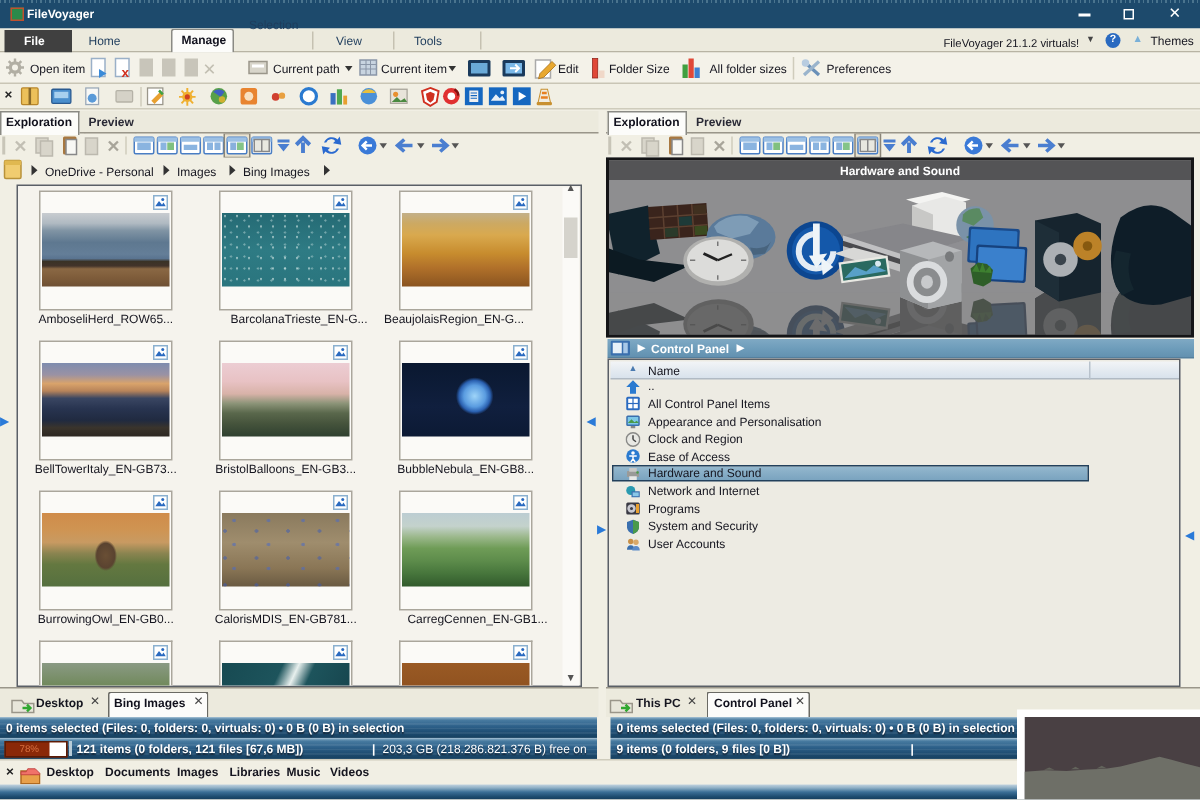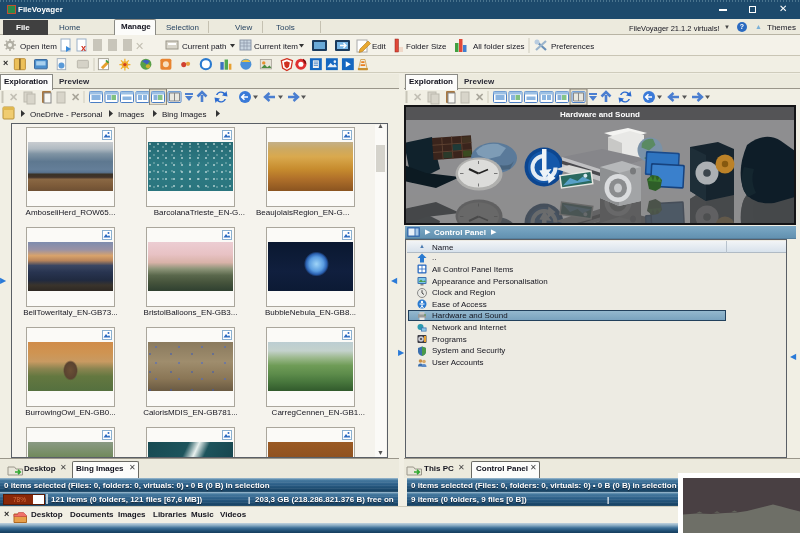--- a/index.html
+++ b/index.html
@@ -16,22 +16,22 @@
 <div class="ab" style="left:719px;top:9px;width:8px;height:1.5px;background:#fff"></div>
 <div class="ab" style="left:749px;top:6px;width:7px;height:7px;border:1.5px solid #fff"></div>
 <div class="ab txt" style="left:779px;top:3px;color:#fff;font-size:10px">✕</div>
 
 <div class="ab" style="left:0;top:19px;width:800px;height:16px;background:#eceadd;border-bottom:1px solid #b8b4a4"></div>
 <div class="ab" style="left:3px;top:20px;width:45px;height:15px;background:#404040"></div>
 <div class="ab txt" style="left:16px;top:23px;color:#fff;font-size:8px;font-weight:bold">File</div>
 <div class="ab txt" style="left:59px;top:23px;color:#1e3c5c;font-size:8px">Home</div>
 <div class="ab" style="left:114px;top:19px;width:42px;height:16px;background:#fcfcfa;border:1px solid #8a8a84;border-bottom:none;border-radius:2px 2px 0 0"></div>
 <div class="ab txt" style="left:121px;top:22px;color:#10101c;font-size:8px;font-weight:bold">Manage</div>
-<div class="ab txt" style="left:166px;top:23px;color:#1e3c5c;font-size:8px">Selection</div>
-<div class="ab txt" style="left:235px;top:23px;color:#1e3c5c;font-size:8px">View</div>
+<div class="ab txt" style="left:166px;top:12px;color:#1e3c5c;font-size:8px">Selection</div>
+<div class="ab txt" style="left:224px;top:23px;color:#1e3c5c;font-size:8px">View</div>
 <div class="ab txt" style="left:276px;top:23px;color:#1e3c5c;font-size:8px">Tools</div>
 <div class="ab" style="left:208px;top:21px;width:1px;height:12px;background:#c5c1b1"></div>
 <div class="ab" style="left:262px;top:21px;width:1px;height:12px;background:#c5c1b1"></div>
 <div class="ab" style="left:320px;top:21px;width:1px;height:12px;background:#c5c1b1"></div>
 <div class="ab txt" style="left:629px;top:23.5px;color:#15151f;font-size:7.5px">FileVoyager 21.1.2 virtuals!</div>
 <div class="ab txt" style="left:724px;top:24px;color:#444;font-size:6px">▼</div>
 <div class="ab" style="left:737px;top:22px;width:10px;height:10px;border-radius:50%;background:#2a6ac0;color:#fff;font-size:7px;text-align:center;line-height:10px;font-weight:bold">?</div>
 <div class="ab txt" style="left:755px;top:23px;color:#7ab0d8;font-size:7px">▲</div>
 <div class="ab txt" style="left:767px;top:23px;color:#15151f;font-size:8px">Themes</div>
 
@@ -724,21 +724,21 @@
 
 <div class="ab" style="left:0;top:478px;width:398px;height:14px;background:repeating-linear-gradient(0deg,rgba(255,255,255,.07) 0 1px,rgba(0,0,0,0) 1px 3px),linear-gradient(180deg,#a9c4d6 0%,#4a7da2 12%,#2d6089 45%,#1c4a6e 78%,#16405f 100%)"></div>
 <div class="ab txt" style="left:4px;top:481px;font-size:8px;font-weight:bold;color:#fff;text-shadow:0 1px 1px #123">0 items selected (Files: 0, folders: 0, virtuals: 0) • 0 B (0 B) in selection</div>
 <div class="ab" style="left:0;top:492px;width:398px;height:14px;background:repeating-linear-gradient(0deg,rgba(255,255,255,.07) 0 1px,rgba(0,0,0,0) 1px 3px),linear-gradient(180deg,#a9c4d6 0%,#4a7da2 12%,#2d6089 45%,#1c4a6e 78%,#16405f 100%)"></div>
 <div class="ab" style="left:3px;top:493.5px;width:42px;height:11px;background:#8a2808;border:1px solid #5a1a05"></div>
 <div class="ab txt" style="left:13px;top:495.5px;font-size:6.5px;color:#d87040">78%</div>
 <div class="ab" style="left:33px;top:494.5px;width:11px;height:9px;background:#fff"></div>
 <div class="ab" style="left:46px;top:494px;width:1.5px;height:10px;background:#b8ccd8"></div>
 <div class="ab txt" style="left:51px;top:495px;font-size:8px;font-weight:bold;color:#fff;text-shadow:0 1px 1px #123">121 items (0 folders, 121 files [67,6 MB])</div>
 <div class="ab txt" style="left:248px;top:495px;font-size:8px;font-weight:bold;color:#fff">|</div>
-<div class="ab txt" style="left:255px;top:495px;font-size:8px;font-weight:bold;color:#fff;text-shadow:0 1px 1px #123;width:143px;overflow:hidden">203,3 GB (218.286.821.376 B) free on</div>
+<div class="ab txt" style="left:255px;top:495px;font-size:8px;font-weight:normal;color:#fff;text-shadow:0 1px 1px #123;width:143px;overflow:hidden">203,3 GB (218.286.821.376 B) free on</div>
 <div class="ab" style="left:407px;top:478px;width:389px;height:14px;background:repeating-linear-gradient(0deg,rgba(255,255,255,.07) 0 1px,rgba(0,0,0,0) 1px 3px),linear-gradient(180deg,#a9c4d6 0%,#4a7da2 12%,#2d6089 45%,#1c4a6e 78%,#16405f 100%)"></div>
 <div class="ab txt" style="left:411px;top:481px;font-size:8px;font-weight:bold;color:#fff;text-shadow:0 1px 1px #123">0 items selected (Files: 0, folders: 0, virtuals: 0) • 0 B (0 B) in selection</div>
 <div class="ab" style="left:407px;top:492px;width:389px;height:14px;background:repeating-linear-gradient(0deg,rgba(255,255,255,.07) 0 1px,rgba(0,0,0,0) 1px 3px),linear-gradient(180deg,#a9c4d6 0%,#4a7da2 12%,#2d6089 45%,#1c4a6e 78%,#16405f 100%)"></div>
 <div class="ab txt" style="left:411px;top:495px;font-size:8px;font-weight:bold;color:#fff;text-shadow:0 1px 1px #123">9 items (0 folders, 9 files [0 B])</div>
 <div class="ab txt" style="left:607px;top:495px;font-size:8px;font-weight:bold;color:#fff">|</div>
 
 <div class="ab" style="left:0;top:506px;width:800px;height:17px;background:#f1efe4;border-top:1px solid #cfccbc"></div>
 <div class="ab txt" style="left:4px;top:509px;font-size:9px;font-weight:bold;color:#222">×</div>
 <svg class="ab" width="14" height="12" style="left:13px;top:511px" viewBox="0 0 14 12">
     <path d="M1 3 h5 l1.5 2 h6 v6.5 h-12.5z" fill="#e8a04a" stroke="#b06a20"></path>

